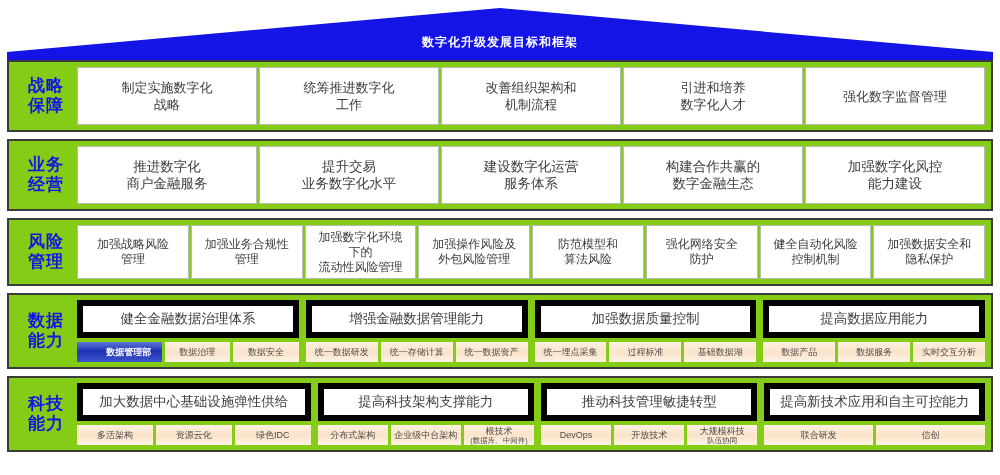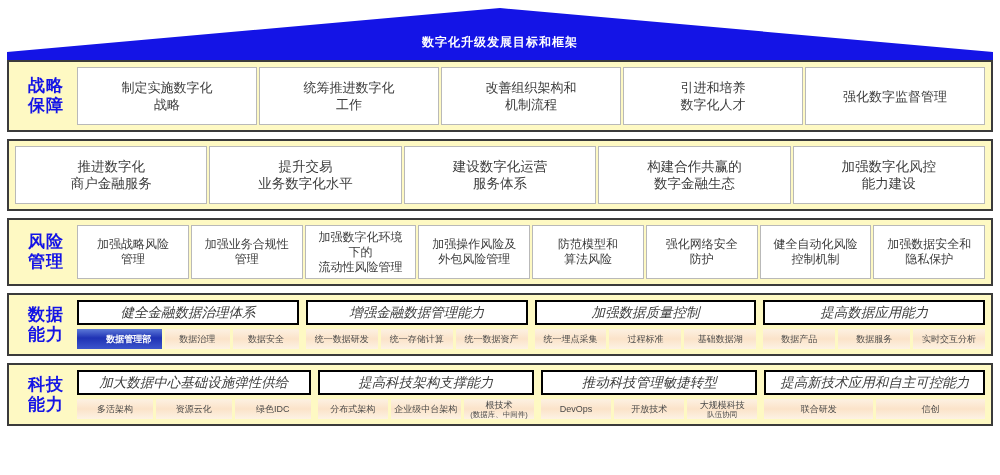--- a/index.html
+++ b/index.html
@@ -48,21 +48,21 @@
     line-height: 24px;
     pointer-events: none;
   }
 
   
   .band {
     position: relative;
     width: 986px;
     margin: 0 auto 7px auto;
     border: 2px solid #3b3b3b;
-    background: #fef9c3;
+    background: #84cc16;
     box-sizing: border-box;
     display: flex;
     align-items: stretch;
     padding: 5px 6px;
   }
   .band-label {
     flex: 0 0 62px;
     display: flex;
     flex-direction: column;
     align-items: center;
@@ -108,32 +108,31 @@
     display: flex;
     gap: 7px;
     align-items: stretch;
   }
   .cap-group {
     display: flex;
     flex-direction: column;
     gap: 4px;
   }
   .cap-title {
-    border: 2px solid #000000;
+    border: 6px solid #000000;
     background: #ffffff;
     color: #3c3c3c;
     font-size: 13.5px;
-    height: 25px;
+    height: 38px;
     display: flex;
     align-items: center;
     justify-content: center;
     text-align: center;
     box-sizing: border-box;
     padding: 0 3px;
-    font-style: italic;
   }
   .cap-tags {
     display: flex;
     gap: 3px;
     flex: 1 1 auto;
   }
   .tag {
     flex: 1 1 0;
     background: linear-gradient(to bottom, #fdf1e2 0%, #fbe3c9 50%, #fdf2e4 100%);
     color: #4a4a4a;
@@ -184,20 +183,24 @@
 工作</div>
       <div class="cell">改善组织架构和
 机制流程</div>
       <div class="cell">引进和培养
 数字化人才</div>
       <div class="cell">强化数字监督管理</div>
     </div>
   </div>
 
   <div class="band band-business">
+    <div class="band-label">
+      <span>业务</span>
+      <span>经营</span>
+    </div>
     <div class="band-body">
       <div class="cell">推进数字化
 商户金融服务</div>
       <div class="cell">提升交易
 业务数字化水平</div>
       <div class="cell">建设数字化运营
 服务体系</div>
       <div class="cell">构建合作共赢的
 数字金融生态</div>
       <div class="cell">加强数字化风控

